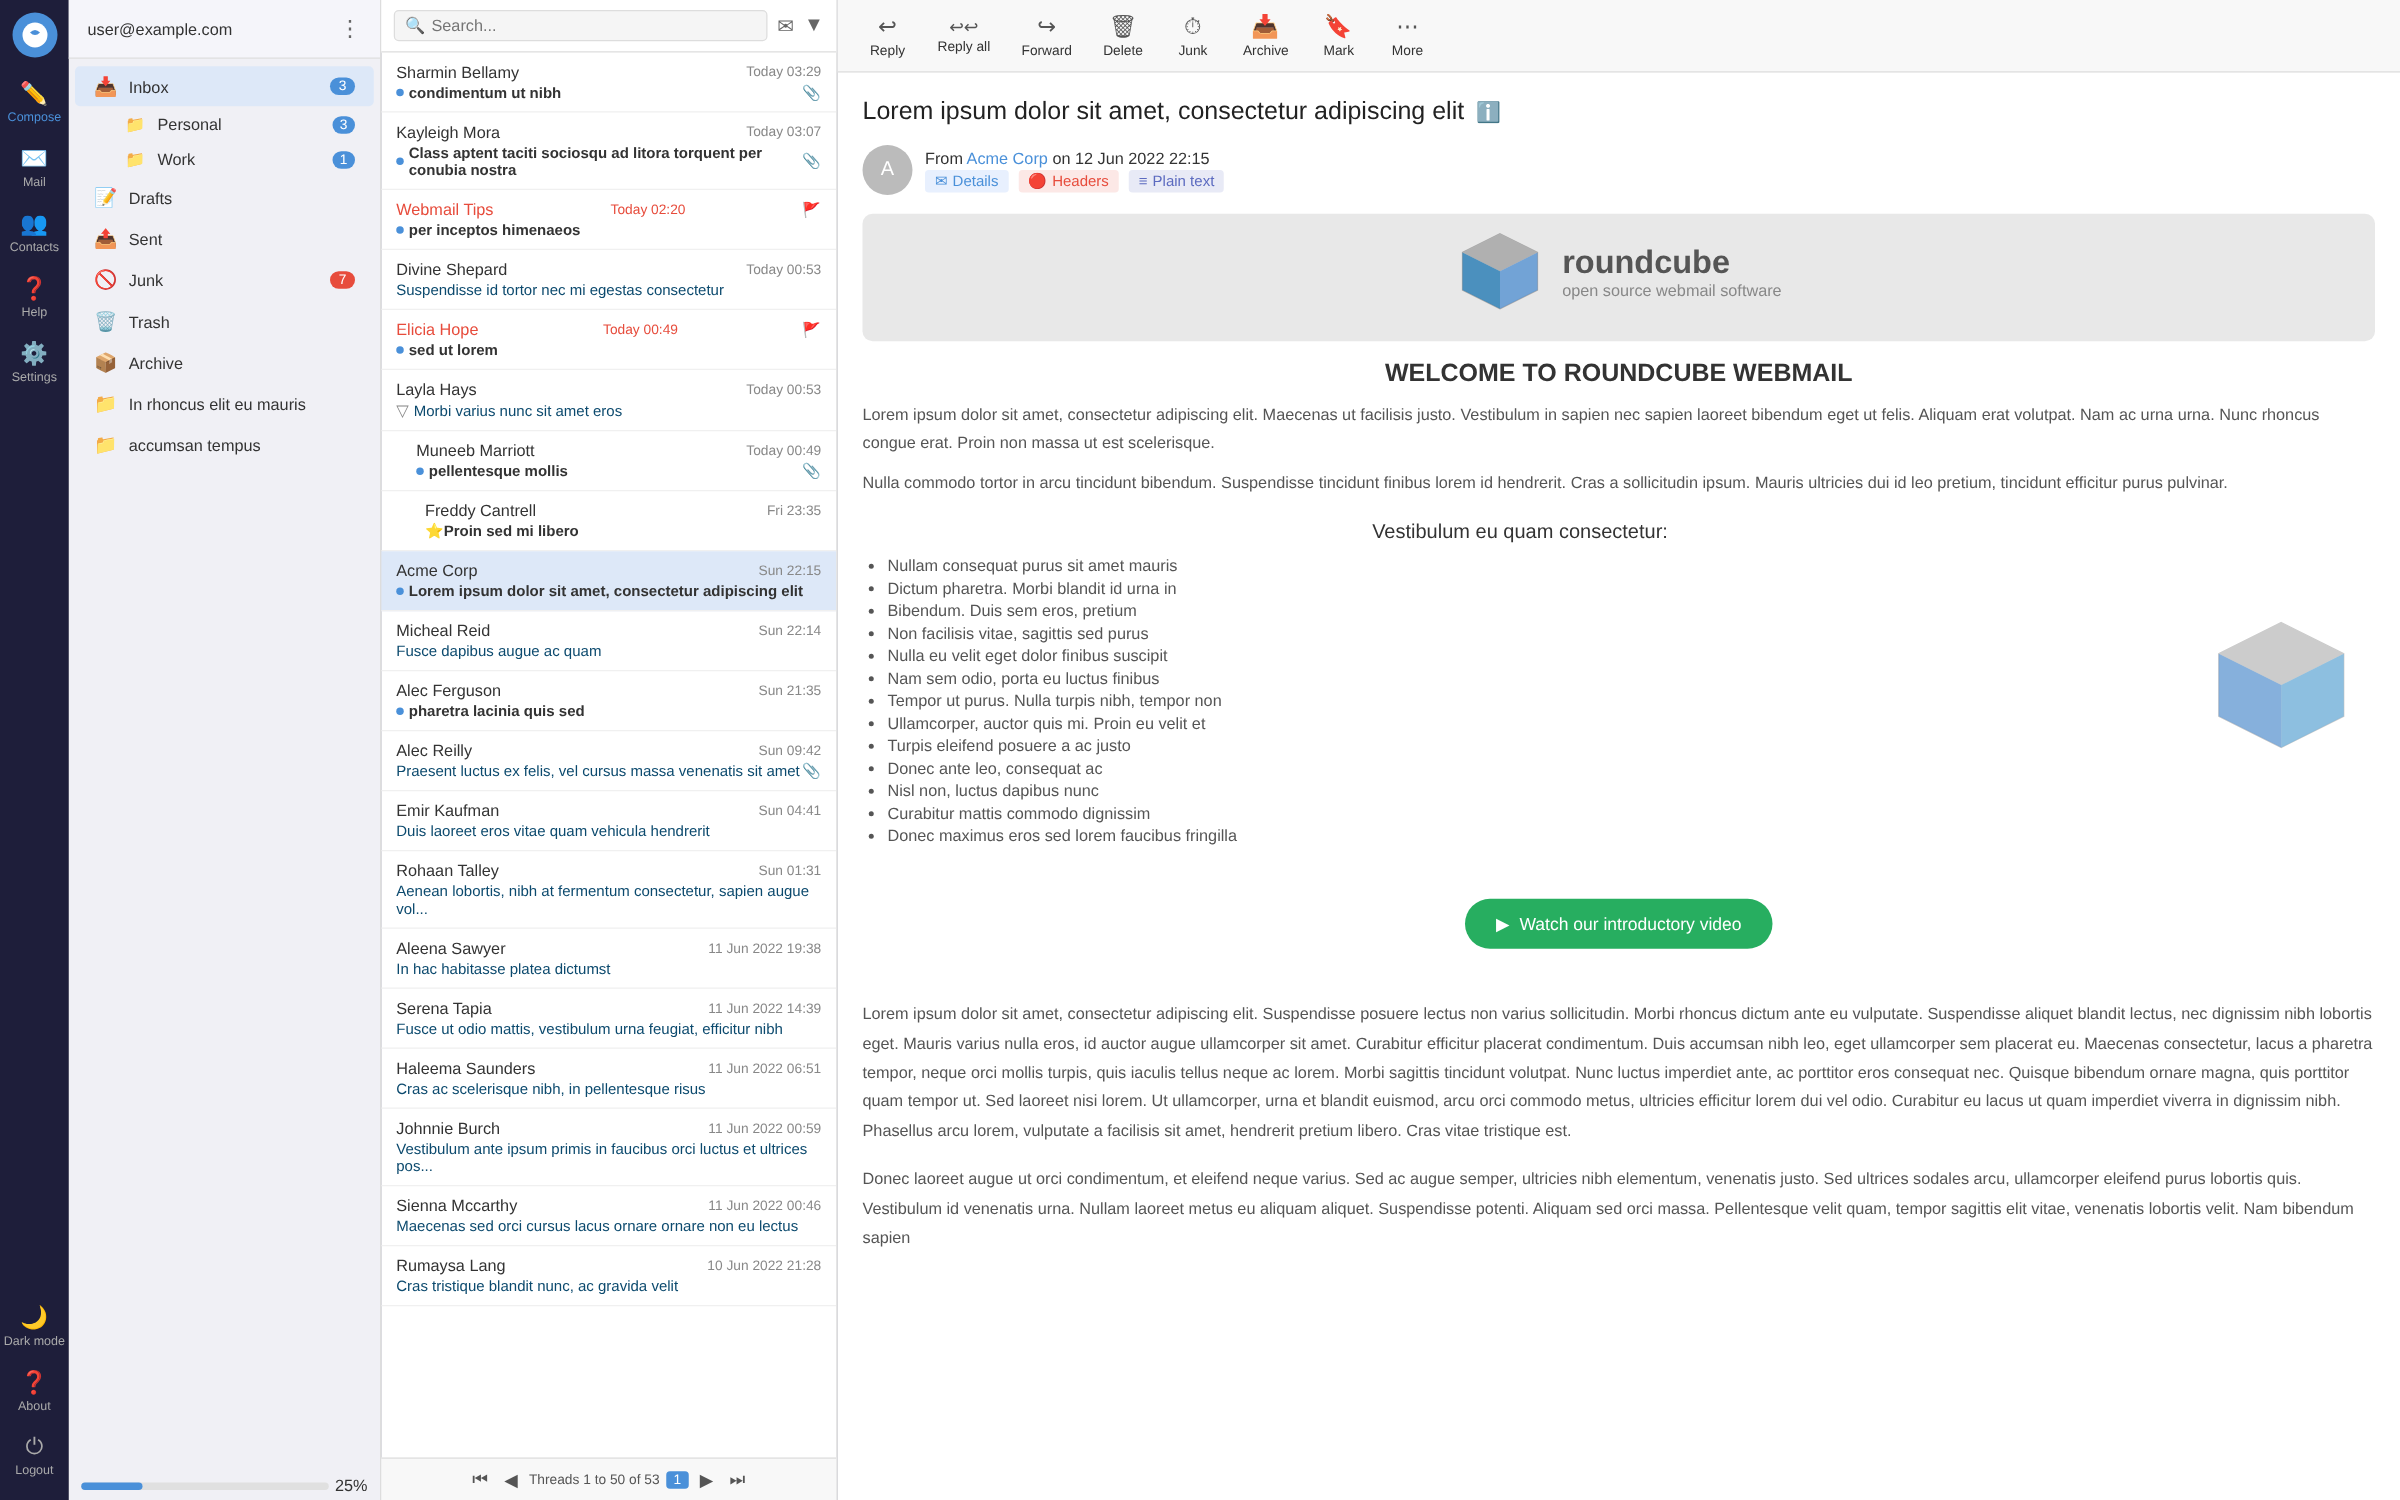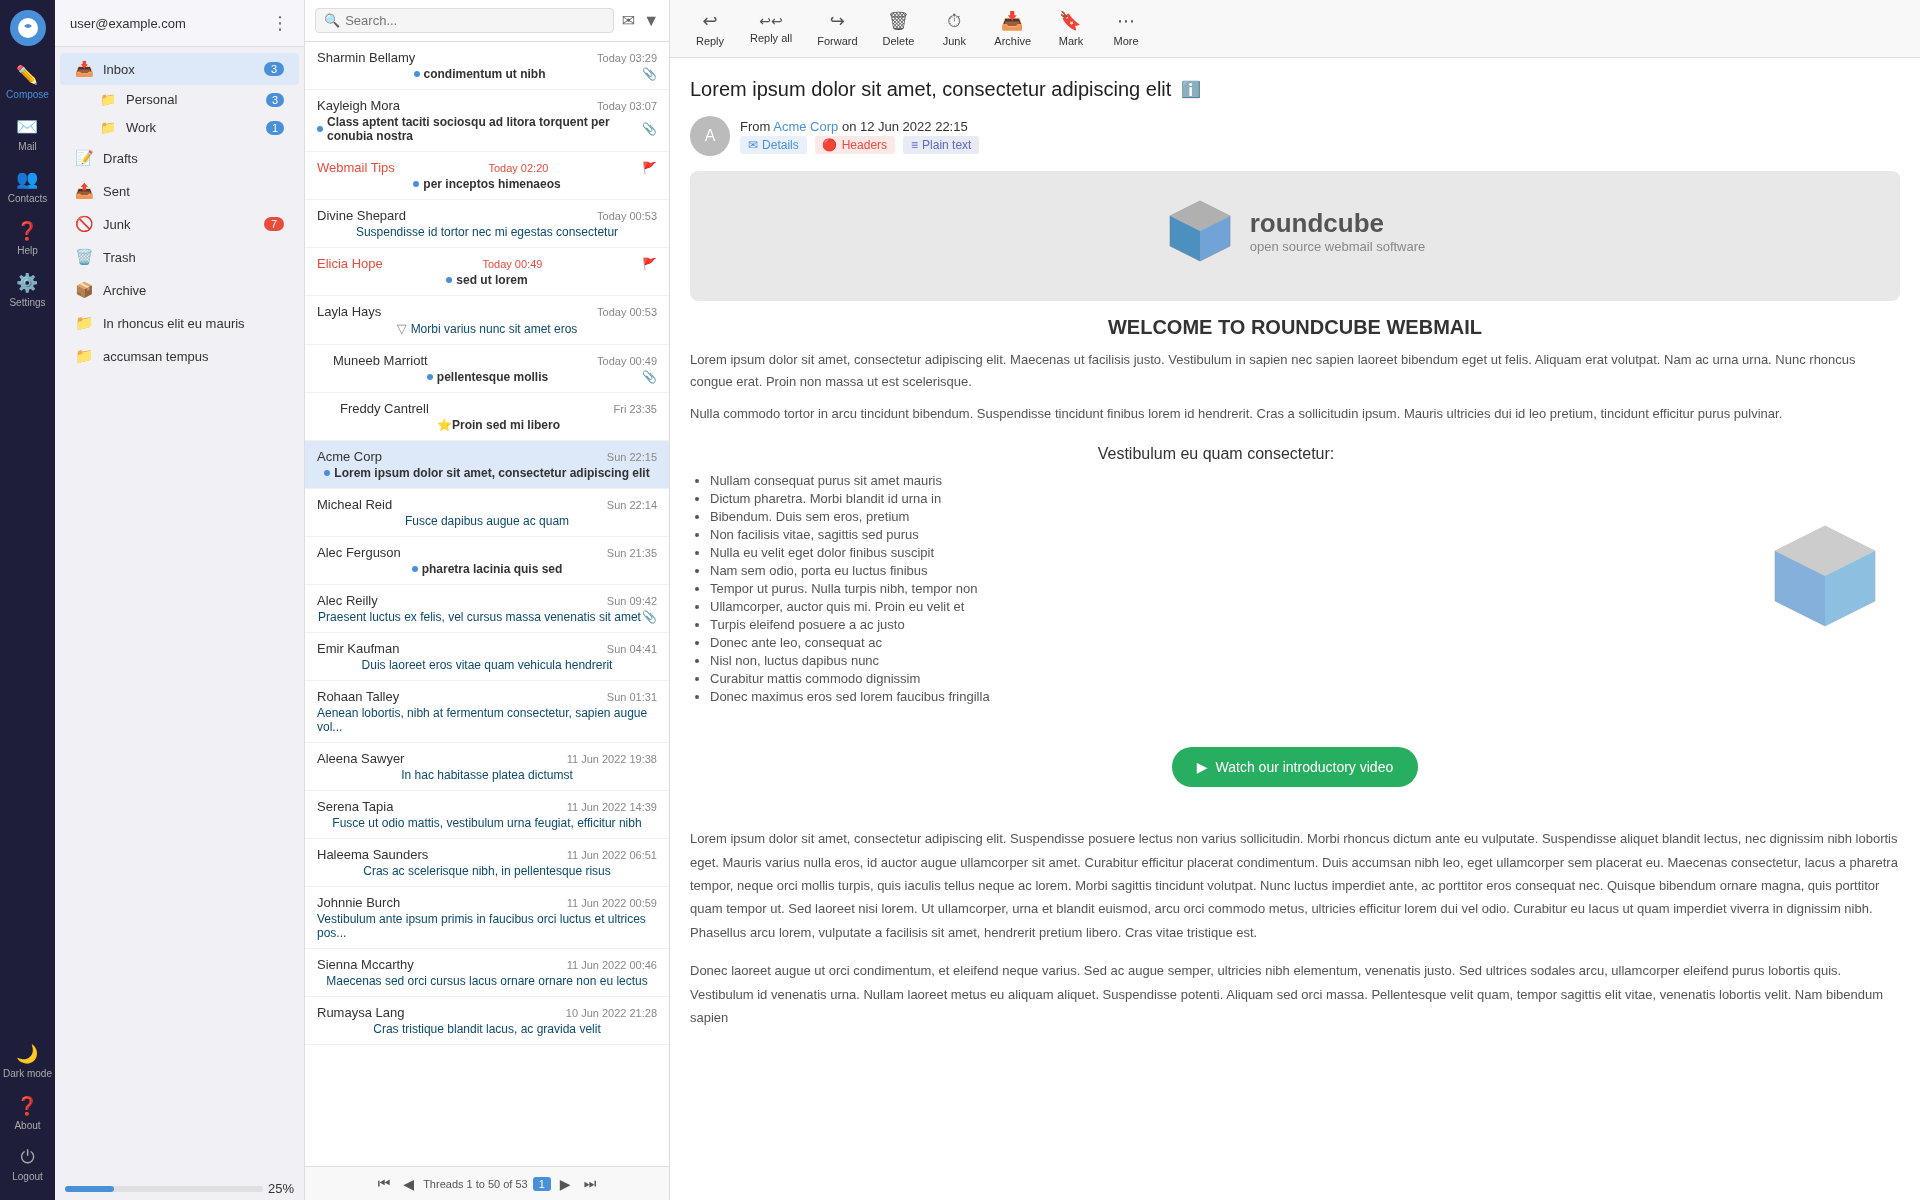--- a/index.html
+++ b/index.html
@@ -159,21 +159,21 @@
       width: 6px;
       height: 6px;
       background: #4a90d9;
       border-radius: 50%;
       display: inline-block;
       margin-right: 4px;
       flex-shrink: 0;
     }
     .flag-icon { color: #e74c3c; font-size: 12px; }
     .attach-icon { color: #888; font-size: 12px; }
-    .email-row2-left { display: flex; align-items: center; flex: 1; justify-content: center; }
+    .email-row2-left { display: flex; align-items: center; flex: 1; }
     .email-icons { display: flex; gap: 4px; }
     .email-starred { color: #f39c12; font-size: 12px; }
 
     .email-list-footer {
       display: flex;
       align-items: center;
       justify-content: center;
       padding: 6px;
       border-top: 1px solid #ddd;
       gap: 5px;
@@ -681,21 +681,21 @@
       </div>
     </div>
 
     <div class="email-item">
       <div class="email-row1">
         <span class="email-sender">Rumaysa Lang</span>
         <span class="email-date">10 Jun 2022 21:28</span>
       </div>
       <div class="email-row2">
         <div class="email-row2-left">
-          <span class="email-subject">Cras tristique blandit lacus, ac gravida velit</span>
+          <span class="email-subject">Cras tristique blandit nunc, ac gravida velit</span>
         </div>
       </div>
     </div>
 
   </div>
 
   <div class="email-list-footer">
     <span class="pager-btn">⏮</span>
     <span class="pager-btn">◀</span>
     <span class="pager-info">Threads 1 to 50 of 53</span>
@@ -767,21 +767,21 @@
             <span>Headers</span>
           </span>
           <span class="email-tag plain">
             <span>≡</span>
             <span>Plain text</span>
           </span>
         </div>
       </div>
     </div>
 
-    <div style="background:#e8e8e8;border-radius:8px;padding:25px;margin:10px 0;display:flex;flex-direction:column;align-items:center;">
+    <div style="background:#e8e8e8;border-radius:8px;padding:11px;margin:10px 0;display:flex;flex-direction:column;align-items:center;">
       <div class="rc-logo">
 
         <svg width="70" height="70" viewBox="0 0 70 70">
           <polygon points="35,5 65,20 65,50 35,65 5,50 5,20" fill="#d0d0d0" stroke="#aaa" stroke-width="1"></polygon>
           <polygon points="35,5 65,20 35,35 5,20" fill="#b0b0b0"></polygon>
           <polygon points="35,35 65,20 65,50 35,65" fill="#4a90d9" opacity="0.7"></polygon>
           <polygon points="35,35 5,20 5,50 35,65" fill="#2980b9" opacity="0.8"></polygon>
         </svg>
         <div>
           <div style="font-size:26px;color:#555;font-weight:bold;">roundcube</div>

